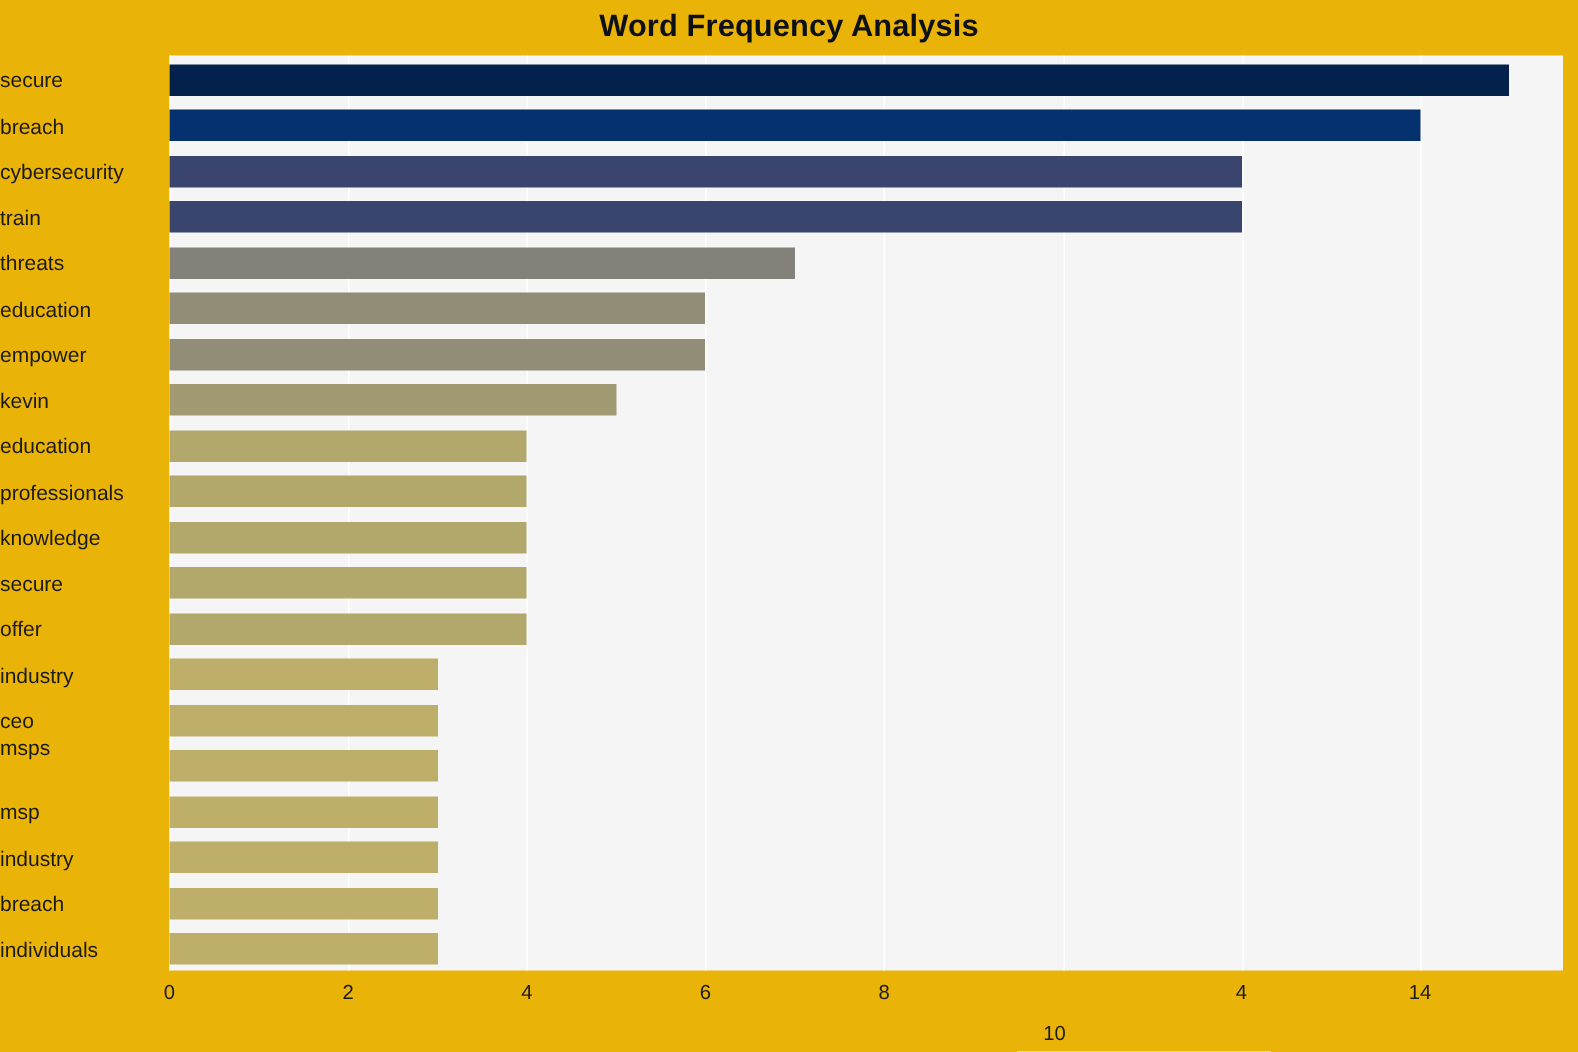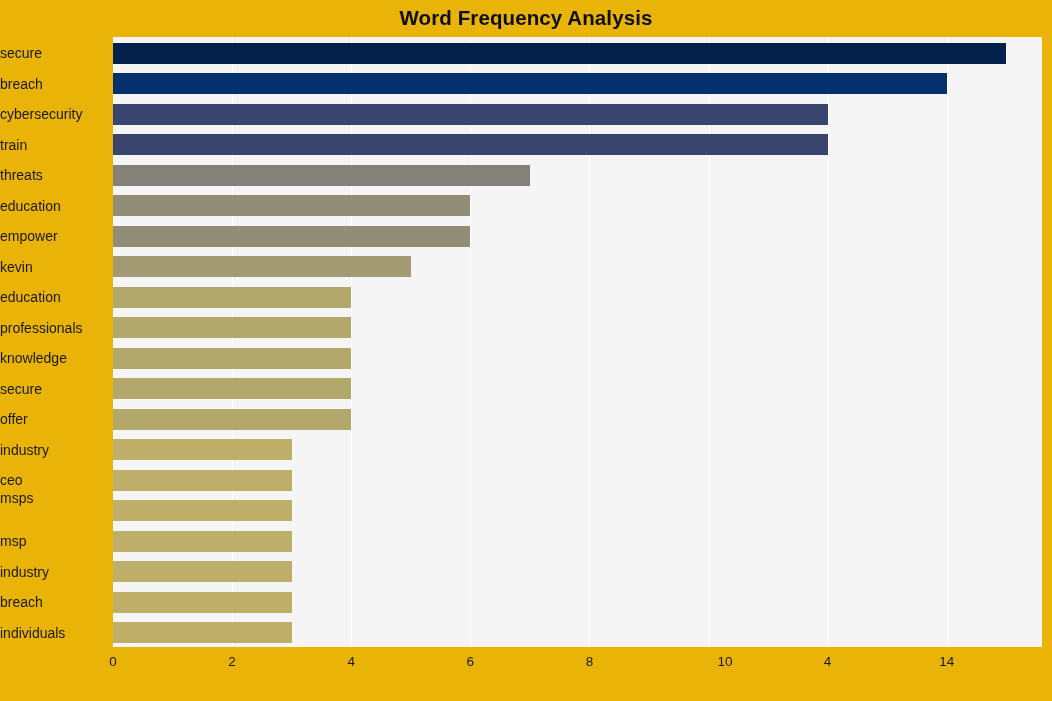--- a/index.html
+++ b/index.html
@@ -183,19 +183,19 @@
       <div class="y-tick-label" style="top: 558.25px;">breach</div>
       <div class="y-tick-label" style="top: 588.75px; margin-left: 16px;">individuals</div>
     </div>
 
   <div id="x-axis">
       <div class="x-tick-label" style="left: 0px;">0</div>
       <div class="x-tick-label" style="left: 119.103px;">2</div>
       <div class="x-tick-label" style="left: 238.205px;">4</div>
       <div class="x-tick-label" style="left: 357.308px;">6</div>
       <div class="x-tick-label" style="left: 476.41px;">8</div>
-      <div class="x-tick-label" style="left: 612px;">10</div>
+      <div class="x-tick-label" style="left: 590px; margin-top: 27px;">10</div>
       <div class="x-tick-label" style="left: 714.615px;">4</div>
       <div class="x-tick-label" style="left: 833.718px;">14</div>
     </div>
 
 
 </div>
 
 </body></html>

